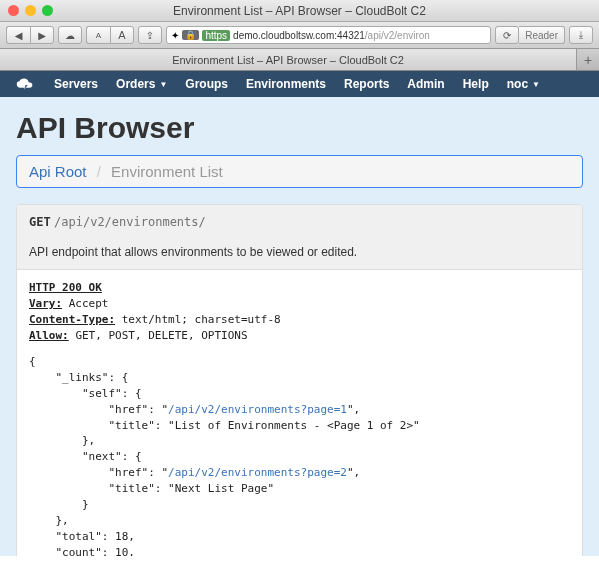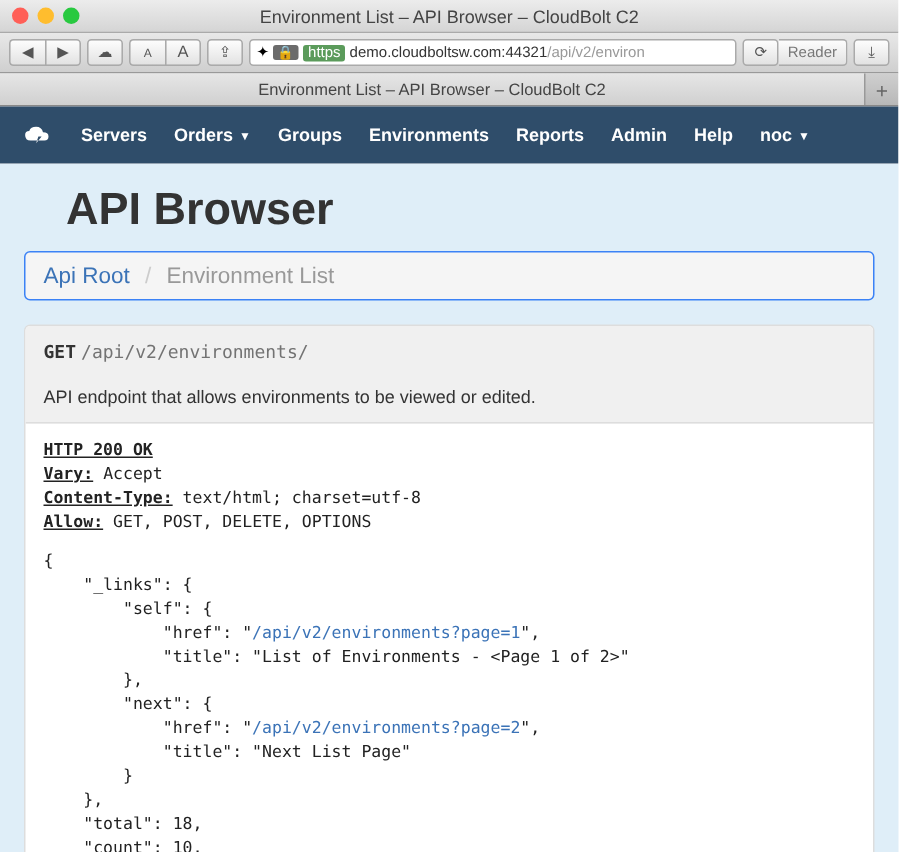--- a/index.html
+++ b/index.html
@@ -24,29 +24,29 @@
 .addr-host { color:#333; }
 .addr-path { color:#999; }
 .reader-btn { height:18px; padding:0 6px; border:1px solid #aaa; border-left:none; border-radius:0 3px 3px 0; background:linear-gradient(#fdfdfd,#e2e2e2); font-size:10px; color:#777; display:flex; align-items:center; margin-left:-4px; }
 
 
 .tab-bar { height: 22px; background: linear-gradient(#cfcfcf,#b8b8b8); border-bottom: 1px solid #888; display: flex; align-items: stretch; }
 .tab { flex: 1; background: linear-gradient(#e6e6e6,#d0d0d0); border-right: 1px solid #999; display: flex; align-items: center; justify-content: center; font-size: 11px; color: #444; }
 .tab-add { width: 22px; display: flex; align-items: center; justify-content: center; font-size: 14px; color: #666; }
 
 
-.navbar { background: #2f4d6a; height: 38px; display: flex; align-items: center; padding: 0 14px; gap: 18px; color: #fff; font-size: 12px; font-weight: bold; }
+.navbar { background: #2f4d6a; height: 26px; display: flex; align-items: center; padding: 0 14px; gap: 18px; color: #fff; font-size: 12px; font-weight: bold; }
 .navbar .logo { width: 22px; height: 16px; }
 .navbar .logo svg { width:100%; height:100%; }
 .nav-item { display: flex; align-items: center; gap: 4px; cursor: pointer; }
 .nav-item .caret { font-size: 8px; }
 
 
 .content { background: #dfeef8; padding: 0 16px 16px 16px; height: calc(568px - 22px - 27px - 22px - 38px); overflow: auto; }
-h1.page-title { font-size: 30px; font-weight: bold; color: #333; padding: 14px 0 10px 0; margin-left: 28px; }
+h1.page-title { font-size: 30px; font-weight: bold; color: #333; padding: 14px 0 10px 0; }
 .breadcrumb { background: #f5f5f5; border: 1px solid #3b82f6; border-radius: 4px; padding: 7px 12px; font-size: 15px; margin-bottom: 16px; }
 .breadcrumb a { color: #3b73b7; text-decoration: none; }
 .breadcrumb .sep { color: #ccc; margin: 0 6px; }
 .breadcrumb .cur { color: #999; }
 
 .panel { background: #fff; border: 1px solid #ddd; border-radius: 4px; overflow: hidden; }
 .panel-head { background: #f0f0f0; border-bottom: 1px solid #ddd; padding: 10px 12px; font-size: 12px; color: #333; }
 .panel-head .method { font-weight: bold; font-family: Menlo, monospace; }
 .panel-head .path { font-family: Menlo, monospace; color: #737373; }
 .panel-body { padding: 10px 12px; font-family: Menlo, monospace; font-size: 11px; line-height: 1.45; color: #222; }

